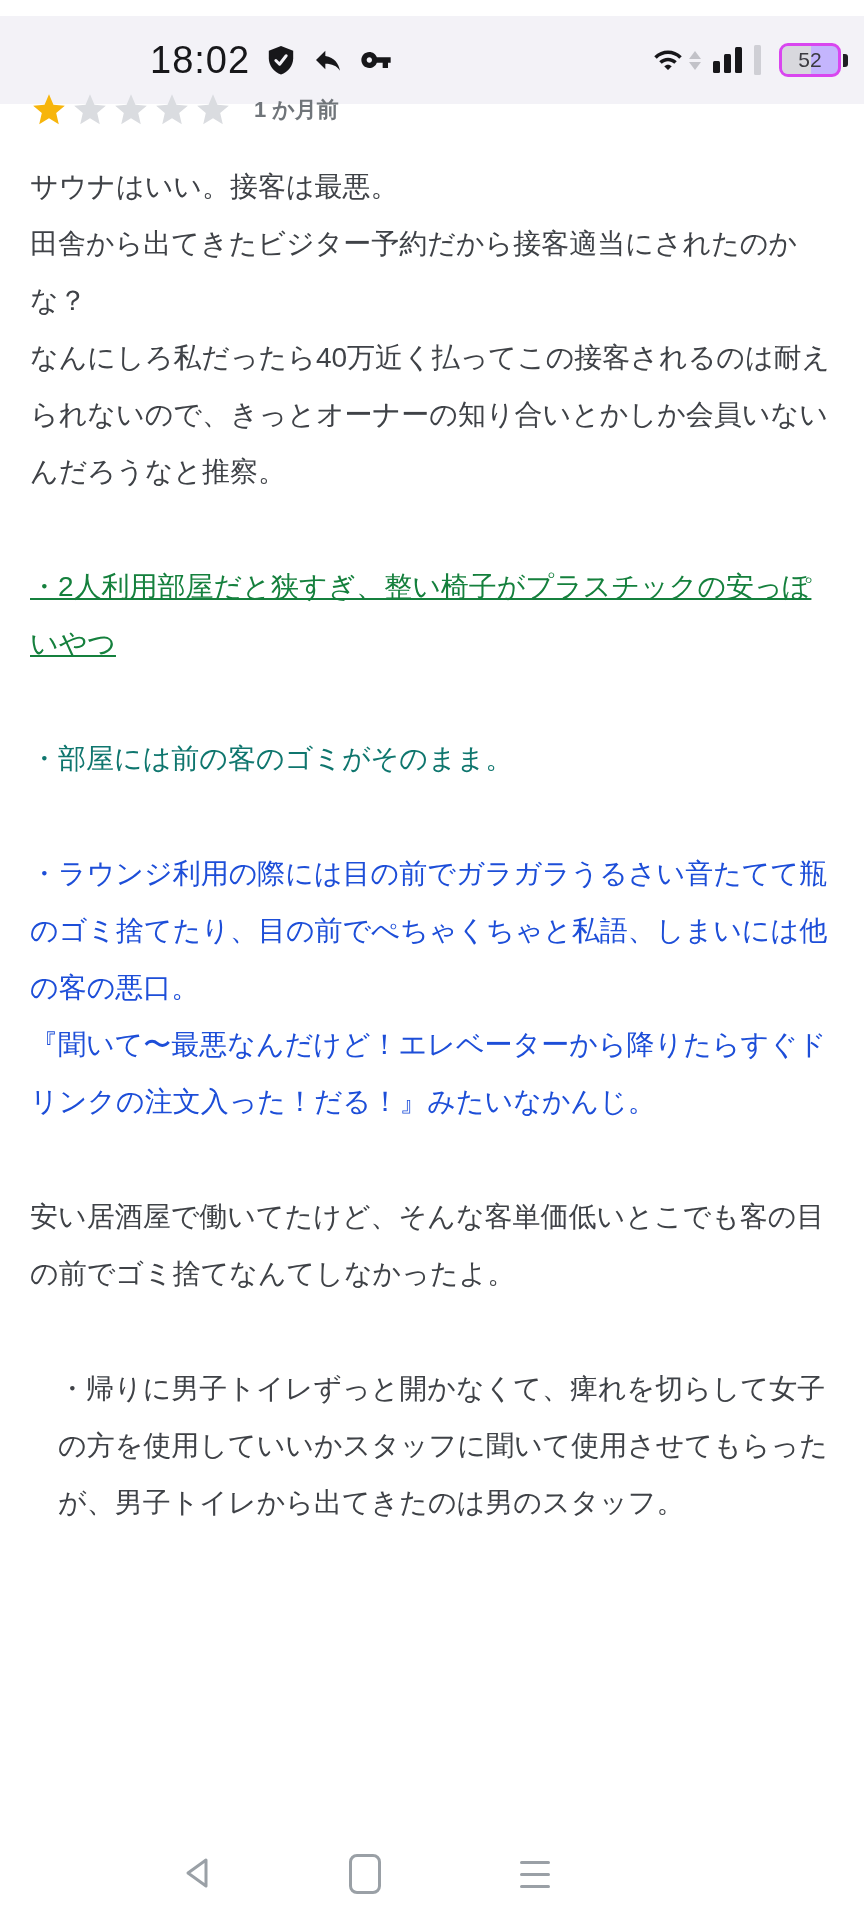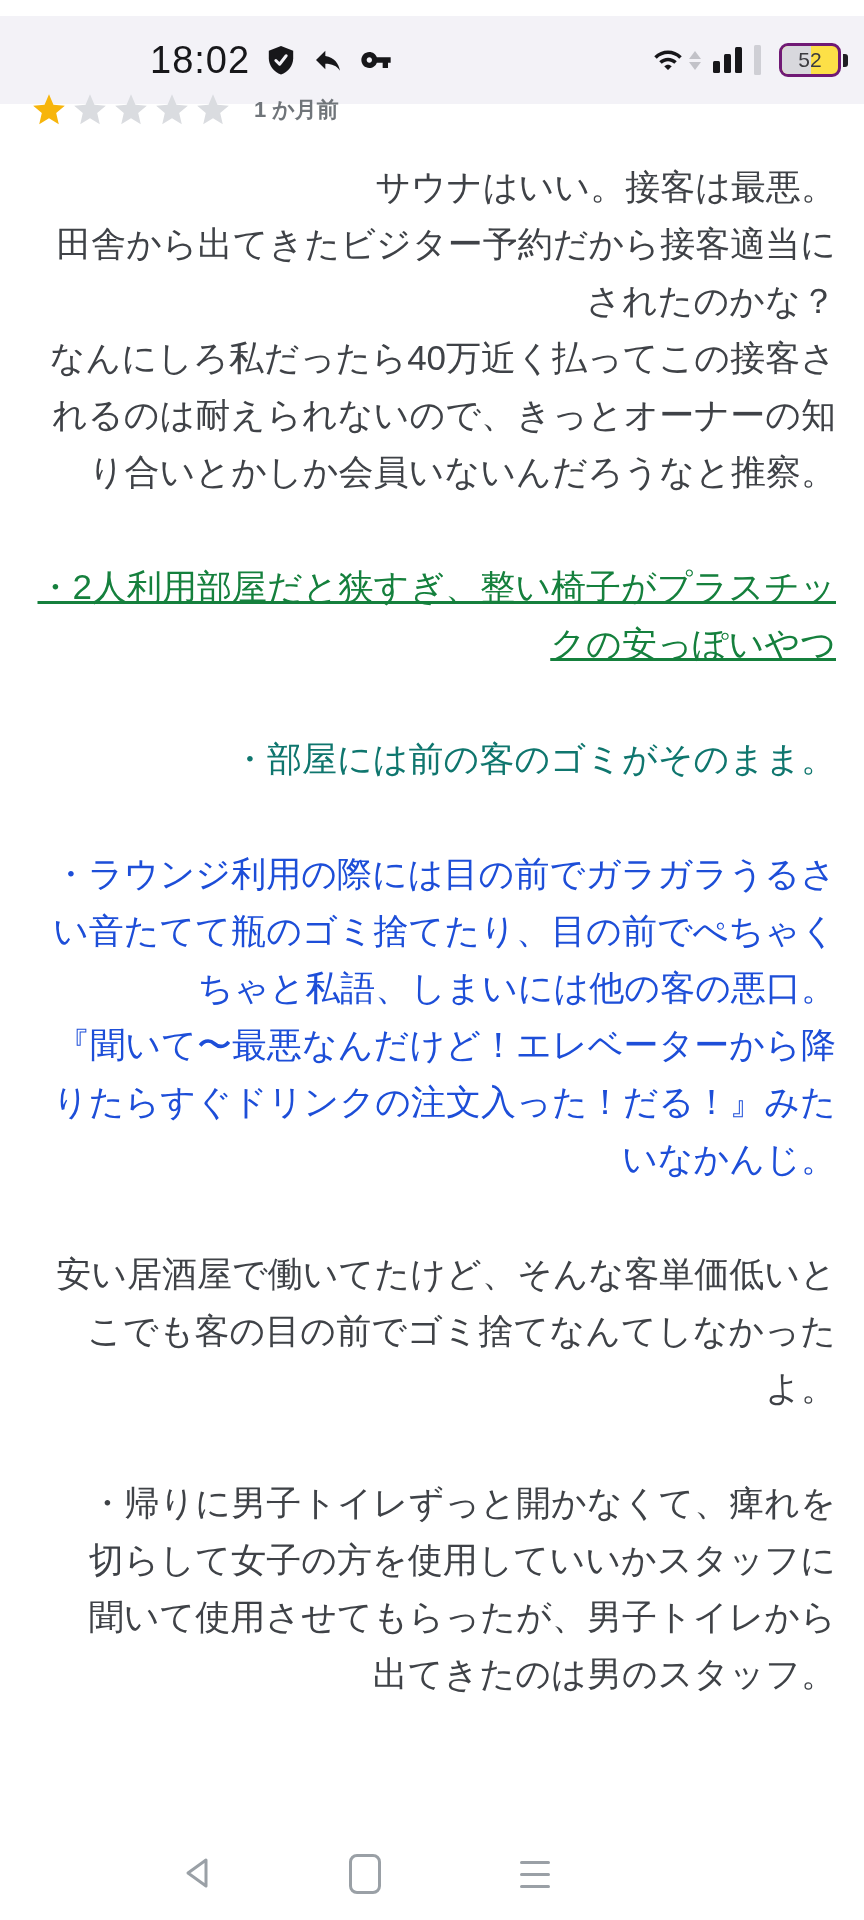--- a/index.html
+++ b/index.html
@@ -14,34 +14,34 @@
   .sb-icon{display:inline-flex;align-items:center;justify-content:center;color:#17171a;}
   .sb-right{display:flex;align-items:center;margin-left:auto;margin-right:16px;}
   .net-arrows{display:flex;flex-direction:column;gap:3px;margin-left:3px;margin-right:12px;}
   .net-arrows .tri-up{width:0;height:0;border-left:6px solid transparent;border-right:6px solid transparent;border-bottom:8px solid #c2c2c8;}
   .net-arrows .tri-down{width:0;height:0;border-left:6px solid transparent;border-right:6px solid transparent;border-top:8px solid #c2c2c8;}
   .signal{display:flex;align-items:flex-end;gap:4px;}
   .signal .bar{width:7px;background:#17171a;border-radius:1.5px;}
   .signal .b1{height:12px;} .signal .b2{height:19px;} .signal .b3{height:26px;}
   .sim2-bar{width:7px;height:30px;background:#cfcfd5;border-radius:1.5px;margin-left:12px;}
   .battery{position:relative;display:flex;align-items:center;margin-left:18px;}
-  .battery-body{position:relative;width:56px;height:28px;border:3px solid #701a75;border-radius:9px;overflow:hidden;display:flex;align-items:center;justify-content:center;background:#fde047;}
+  .battery-body{position:relative;width:56px;height:28px;border:3px solid #d946ef;border-radius:9px;overflow:hidden;display:flex;align-items:center;justify-content:center;background:#c4b5fd;}
   .battery-fill{position:absolute;left:0;top:0;bottom:0;background:#d8d8dd;}
   .battery-text{position:relative;font-size:21px;color:#3a3a3f;}
   .battery-nub{width:5px;height:13px;background:#202024;border-radius:0 3px 3px 0;margin-left:2px;}
 
   
   .review{position:absolute;top:88px;left:0;width:864px;padding:0;}
   .rating-row{display:flex;align-items:center;height:44px;margin:0 30px;}
   .stars{display:flex;align-items:center;gap:3px;}
   .star{width:38px;height:38px;display:inline-flex;}
   .review-date{font-size:22px;color:#70757a;margin-left:22px;font-weight:bold;}
   .review-body{margin:26px 28px 0 30px;}
-  .review-body p{margin:0 0 58px 0;font-size:35px;line-height:57px;color:#3f4247;
-    white-space:pre-wrap;overflow-wrap:break-word;text-align:right;}
+  .review-body p{margin:0 0 58px 0;font-size:28px;line-height:57px;color:#3f4247;
+    white-space:pre-wrap;overflow-wrap:break-word;}
   .review-body p:last-child{margin-bottom:0;margin-left:28px;}
 
   
   .nav-bar{position:absolute;left:0;bottom:0;width:864px;height:100px;background:#ffffff;}
   .nav-btn{position:absolute;top:24px;width:60px;height:60px;display:flex;align-items:center;
     justify-content:center;background:none;border:none;padding:0;cursor:pointer;}
   .nav-back{left:168px;} .nav-home{left:335px;} .nav-menu{left:505px;}
   .home-square{width:26px;height:34px;border:3px solid #9aa0a6;border-radius:8px;}
   .menu-lines{display:flex;flex-direction:column;gap:9px;}
   .menu-lines span{display:block;width:30px;height:3px;background:#9aa0a6;border-radius:2px;}

